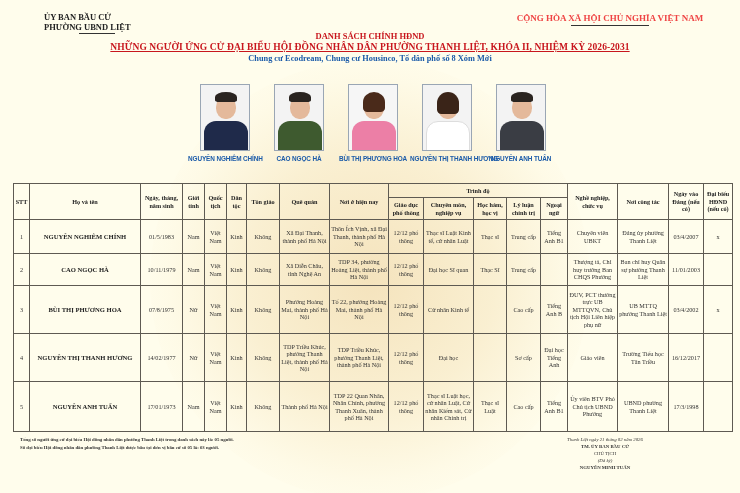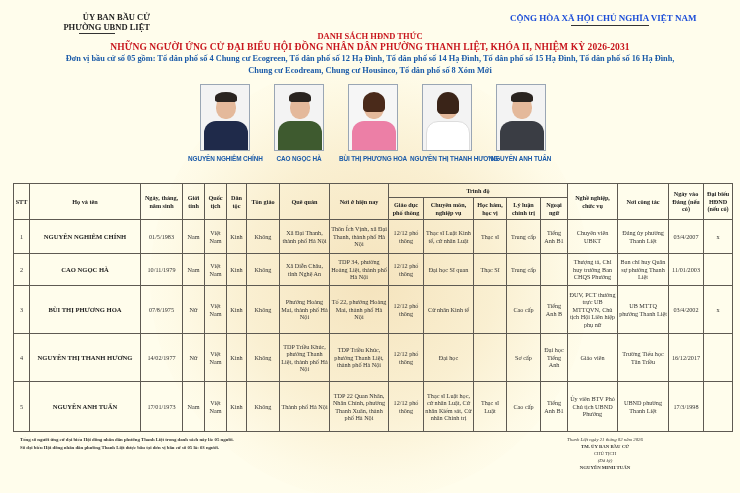--- a/index.html
+++ b/index.html
@@ -10,37 +10,37 @@
     color: #222;
     position: relative;
   }
   .bg-drum {
     position: absolute; left: 150px; top: 60px; width: 440px; height: 440px;
     border-radius: 50%;
     background: radial-gradient(circle, rgba(236,206,150,0.55) 0%, rgba(240,214,160,0.35) 40%, rgba(250,235,200,0.15) 65%, rgba(255,253,236,0) 75%);
     pointer-events: none;
   }
   .hdr-left {
-    position: absolute; left: 44px; top: 12px; width: 106px; text-align: right;
+    position: absolute; left: 44px; top: 12px; width: 106px; text-align: left;
     font-size: 8.5px; font-weight: bold; line-height: 10px; color: #222;
   }
   .hdr-left .rule { width: 36px; height: 1px; background: #333; margin: 1px auto 0; }
   .hdr-right {
-    position: absolute; left: 510px; top: 13px; width: 200px; 
-    font-weight: bold; color: #1d4ed8;
+    position: absolute; left: 510px; top: 13px; width: 200px; text-align: center;
+    font-weight: bold; color: #ef4444;
   }
   .hdr-right .nation { font-size: 9px; line-height: 11px; }
   .hdr-right .motto { font-size: 8px; line-height: 10px; }
   .hdr-right .rule { width: 78px; height: 1px; background: #333; margin: 1px auto 0; }
   .titles {
     position: absolute; left: 0; top: 31px; width: 740px; text-align: center;
     color: #c8161d; font-weight: bold;
   }
   .titles .t1 { font-size: 8.5px; line-height: 10px; }
-  .titles .t2 { font-size: 9.5px; line-height: 12px; letter-spacing: 0.1px; }
+  .titles .t2 { font-size: 9.5px; line-height: 12px; letter-spacing: 0.1px; text-decoration: underline; }
   .titles .t3 { font-size: 8.3px; line-height: 12px; color: #1a5aa8; }
   .photos {
     position: absolute; left: 180px; top: 84px; width: 380px; height: 92px;
   }
   .cand {
     position: absolute; top: 0; width: 74px; text-align: center;
   }
   .cand .photo {
     width: 50px; height: 67px; margin: 0 auto; border: 1px solid #9aa6b4;
     background: #f3f3f3; position: relative; overflow: hidden;
@@ -95,23 +95,22 @@
   <div>PHƯỜNG UBND LIỆT</div>
   <div class="rule"></div>
 </div>
 
 <div class="hdr-right">
   <div class="nation">CỘNG HÒA XÃ HỘI CHỦ NGHĨA VIỆT NAM</div>
   <div class="rule"></div>
 </div>
 
 <div class="titles">
-  <div class="t1">DANH SÁCH HĐND THỨC</div>
+  <div class="t1">DANH SÁCH CHÍNH HĐND</div>
   <div class="t2">NHỮNG NGƯỜI ỨNG CỬ ĐẠI BIỂU HỘI ĐỒNG NHÂN DÂN PHƯỜNG THANH LIỆT, KHÓA II, NHIỆM KỲ 2026-2031</div>
-  <div class="t3">Đơn vị bầu cử số 05 gồm: Tổ dân phố số 4 Chung cư Ecogreen, Tổ dân phố số 12 Hạ Đình, Tổ dân phố số 14 Hạ Đình, Tổ dân phố số 15 Hạ Đình, Tổ dân phố số 16 Hạ Đình,</div>
   <div class="t3">Chung cư Ecodream, Chung cư Housinco, Tổ dân phố số 8 Xóm Mới</div>
 </div>
 
 <div class="photos">
   <div class="cand" style="left:8px">
     <div class="photo">
       <div class="body" style="background:#1f2a4a"></div>
       <div class="head"></div>
         <div class="hair"></div>
     </div>

